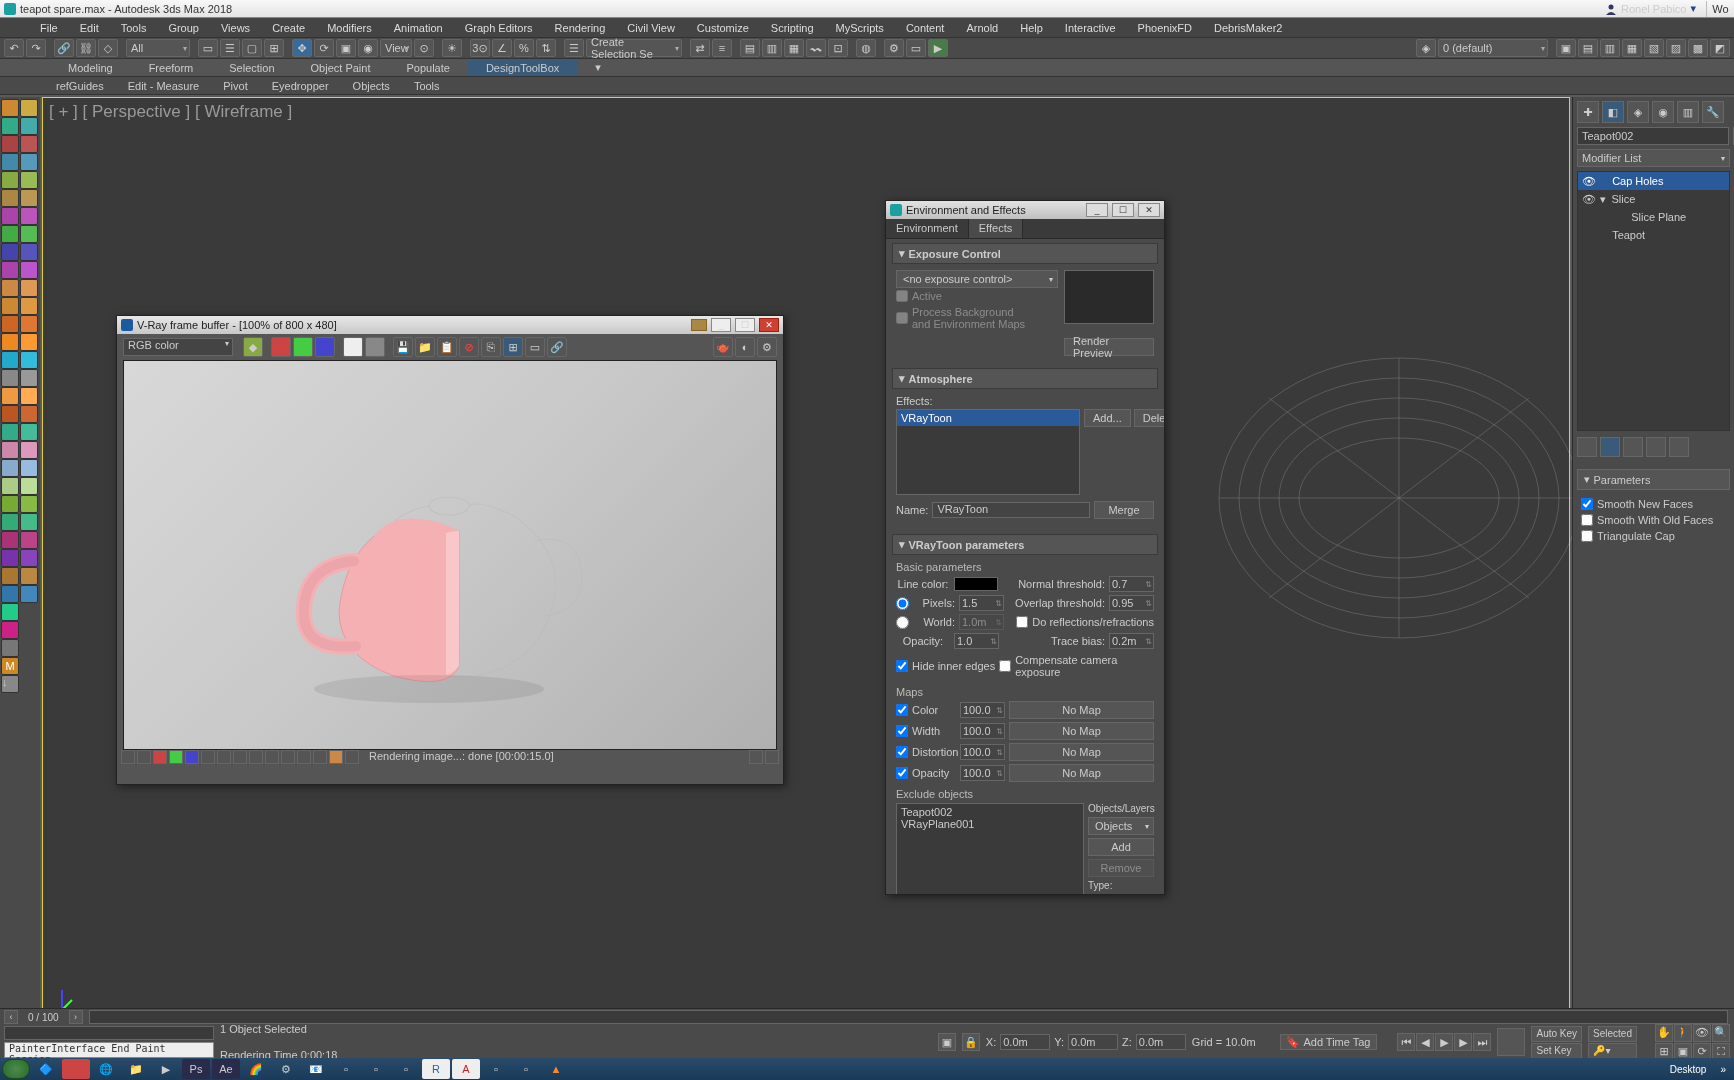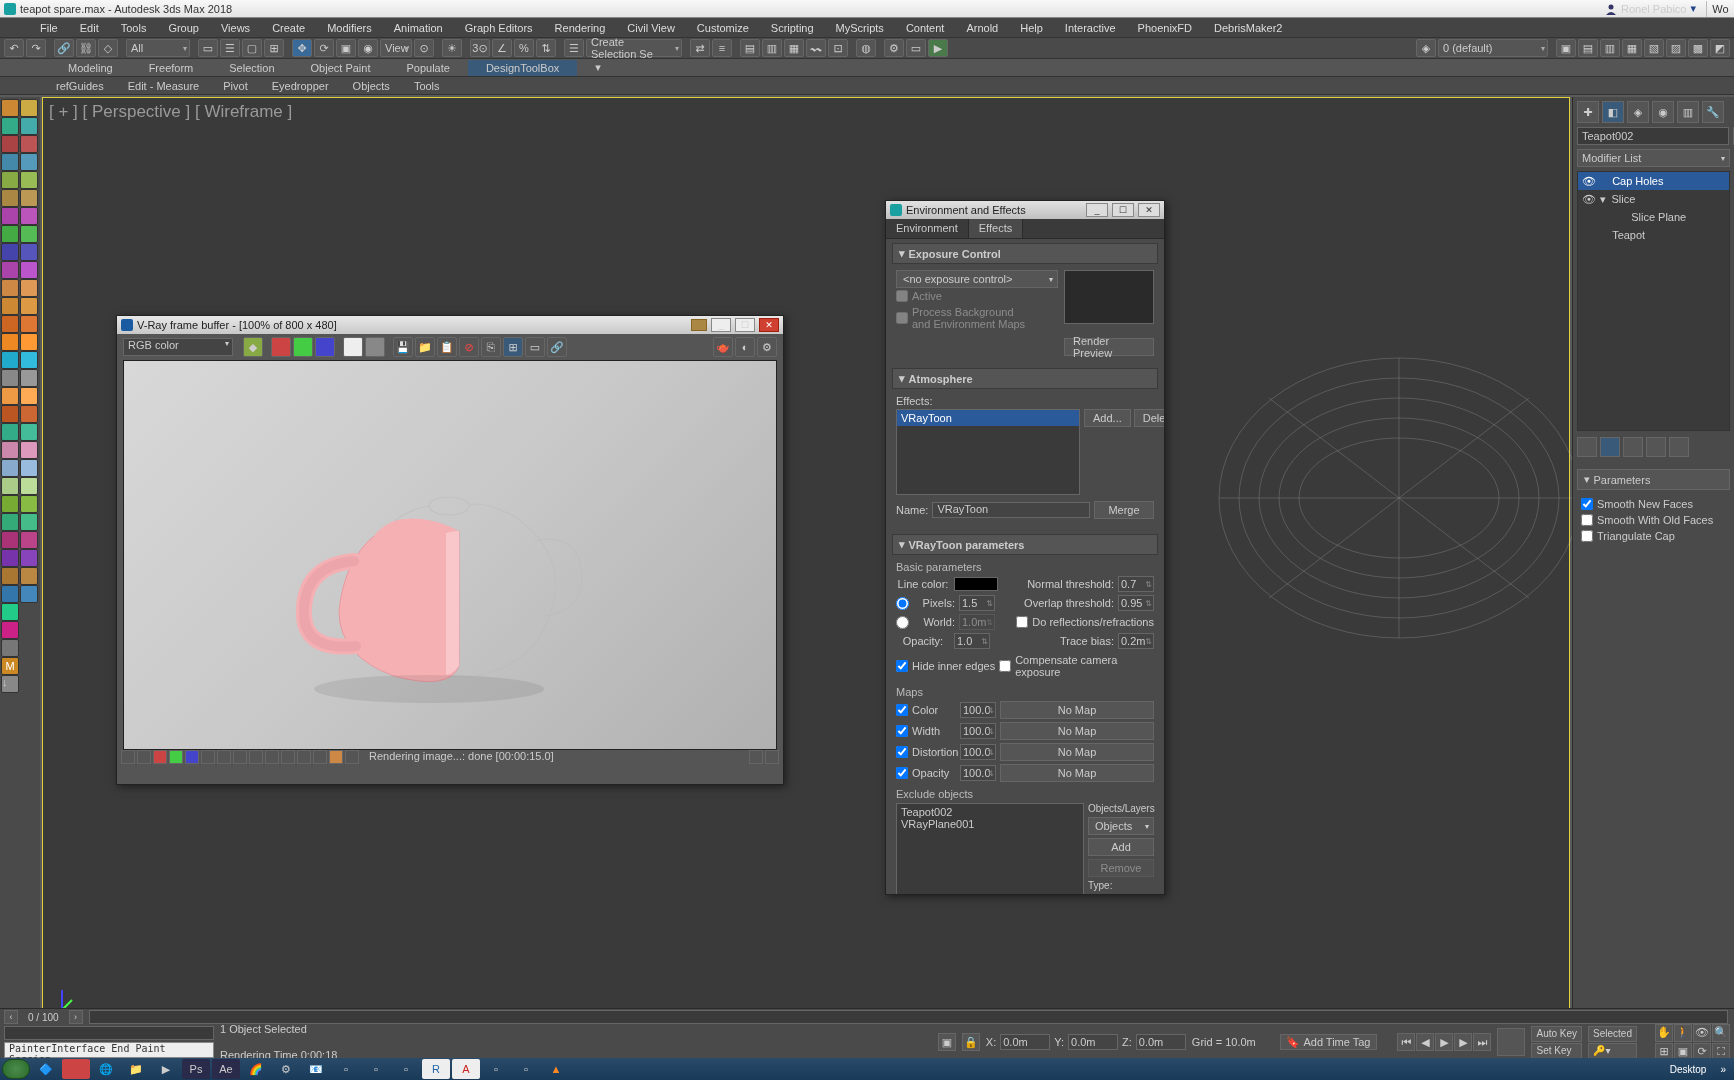--- a/index.html
+++ b/index.html
@@ -93,21 +93,21 @@
 .env-roll-hd{background:#555;padding:3px 6px;display:flex;align-items:center;gap:4px;border:1px solid #3a3a3a;font-weight:600}
 .env-roll-bd{padding:6px 4px}
 .env-dd{height:18px;background:#555;border:1px solid #666;padding:0 6px;position:relative;display:flex;align-items:center}
 .env-dd::after{content:"▾";position:absolute;right:4px;font-size:8px}
 .env-btn{height:18px;background:#555;border:1px solid #666;display:flex;align-items:center;justify-content:center;padding:0 8px}
 .env-list{background:#3a3a3a;border:1px solid #666;height:86px}
 .env-list .li{padding:2px 4px}
 .env-list .li.sel{background:#2a5a9a;color:#fff}
 .env-row{display:flex;align-items:center;gap:4px;margin-bottom:3px}
 .env-label{min-width:54px;text-align:center}
-.env-spin{width:36px;height:16px;background:#444;border:1px solid #666;padding:0 2px;display:flex;align-items:center;position:relative}
+.env-spin{width:45px;height:16px;background:#444;border:1px solid #666;padding:0 2px;display:flex;align-items:center;position:relative}
 .env-spin::after{content:"⇅";position:absolute;right:1px;font-size:8px;color:#888}
 .env-swatch{width:44px;height:14px;background:#000;border:1px solid #666}
 .env-txt{height:16px;background:#444;border:1px solid #666;padding:0 4px;flex:1}
 .env-list2{background:#3a3a3a;border:1px solid #666;height:100px;padding:2px 4px}
 
 .bottom{position:absolute;left:0;right:0;bottom:22px;height:50px;background:#4a4a4a;border-top:1px solid #2a2a2a}
 .timeline{height:16px;display:flex;align-items:center;padding:0 4px;gap:4px}
 .timeline .tlbtn{width:14px;height:14px;background:#555;border:1px solid #666;display:flex;align-items:center;justify-content:center;font-size:9px}
 .timeline .tltrack{flex:1;height:14px;background:#3a3a3a;border:1px solid #666;position:relative;margin:0 2px}
 .timeline .tltxt{padding:0 6px;font-size:10px}

